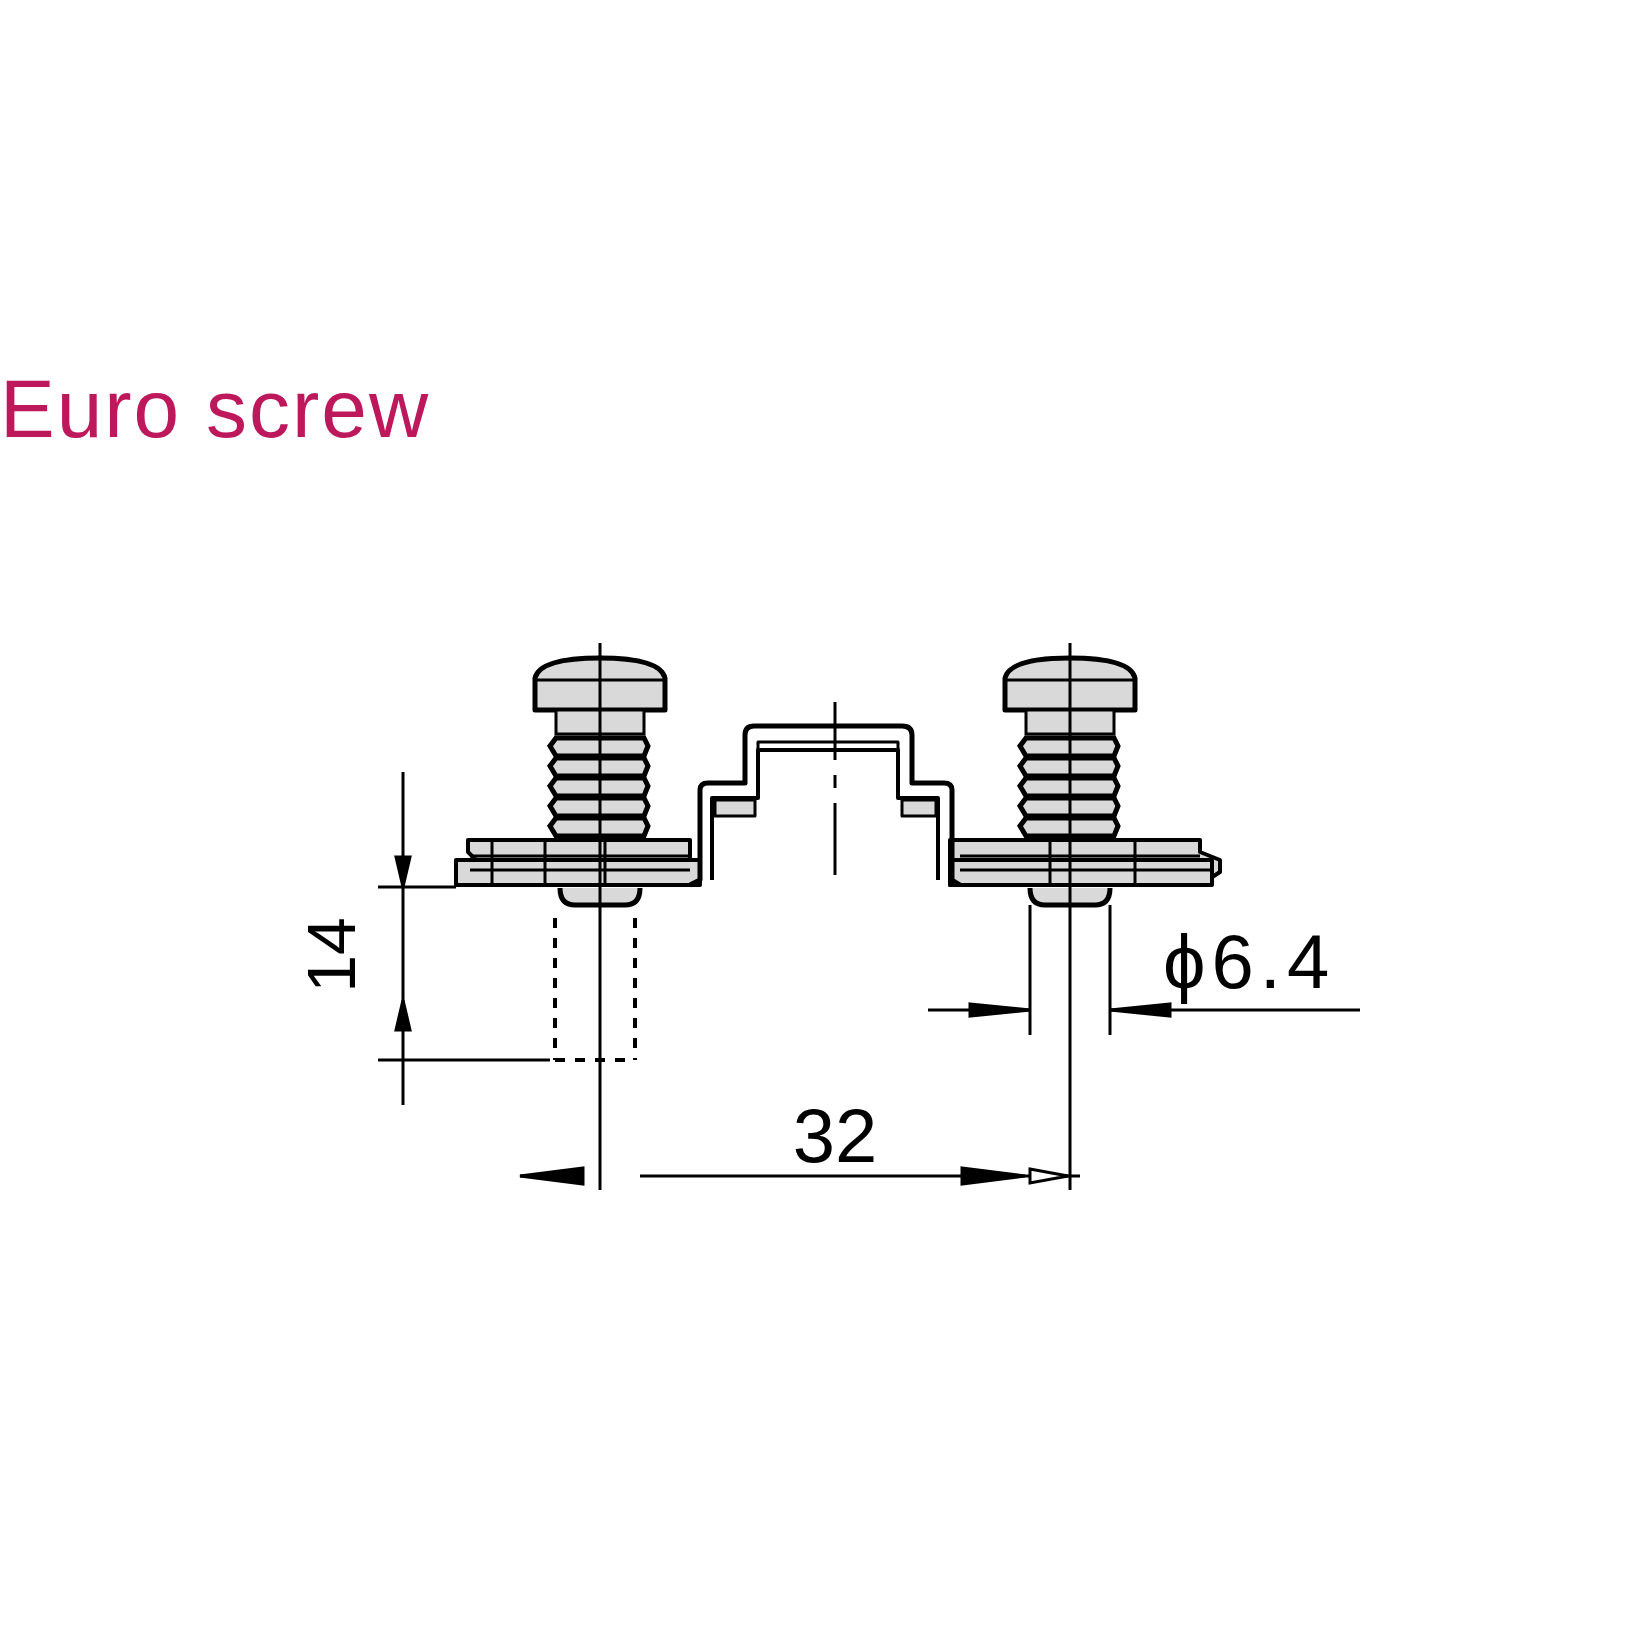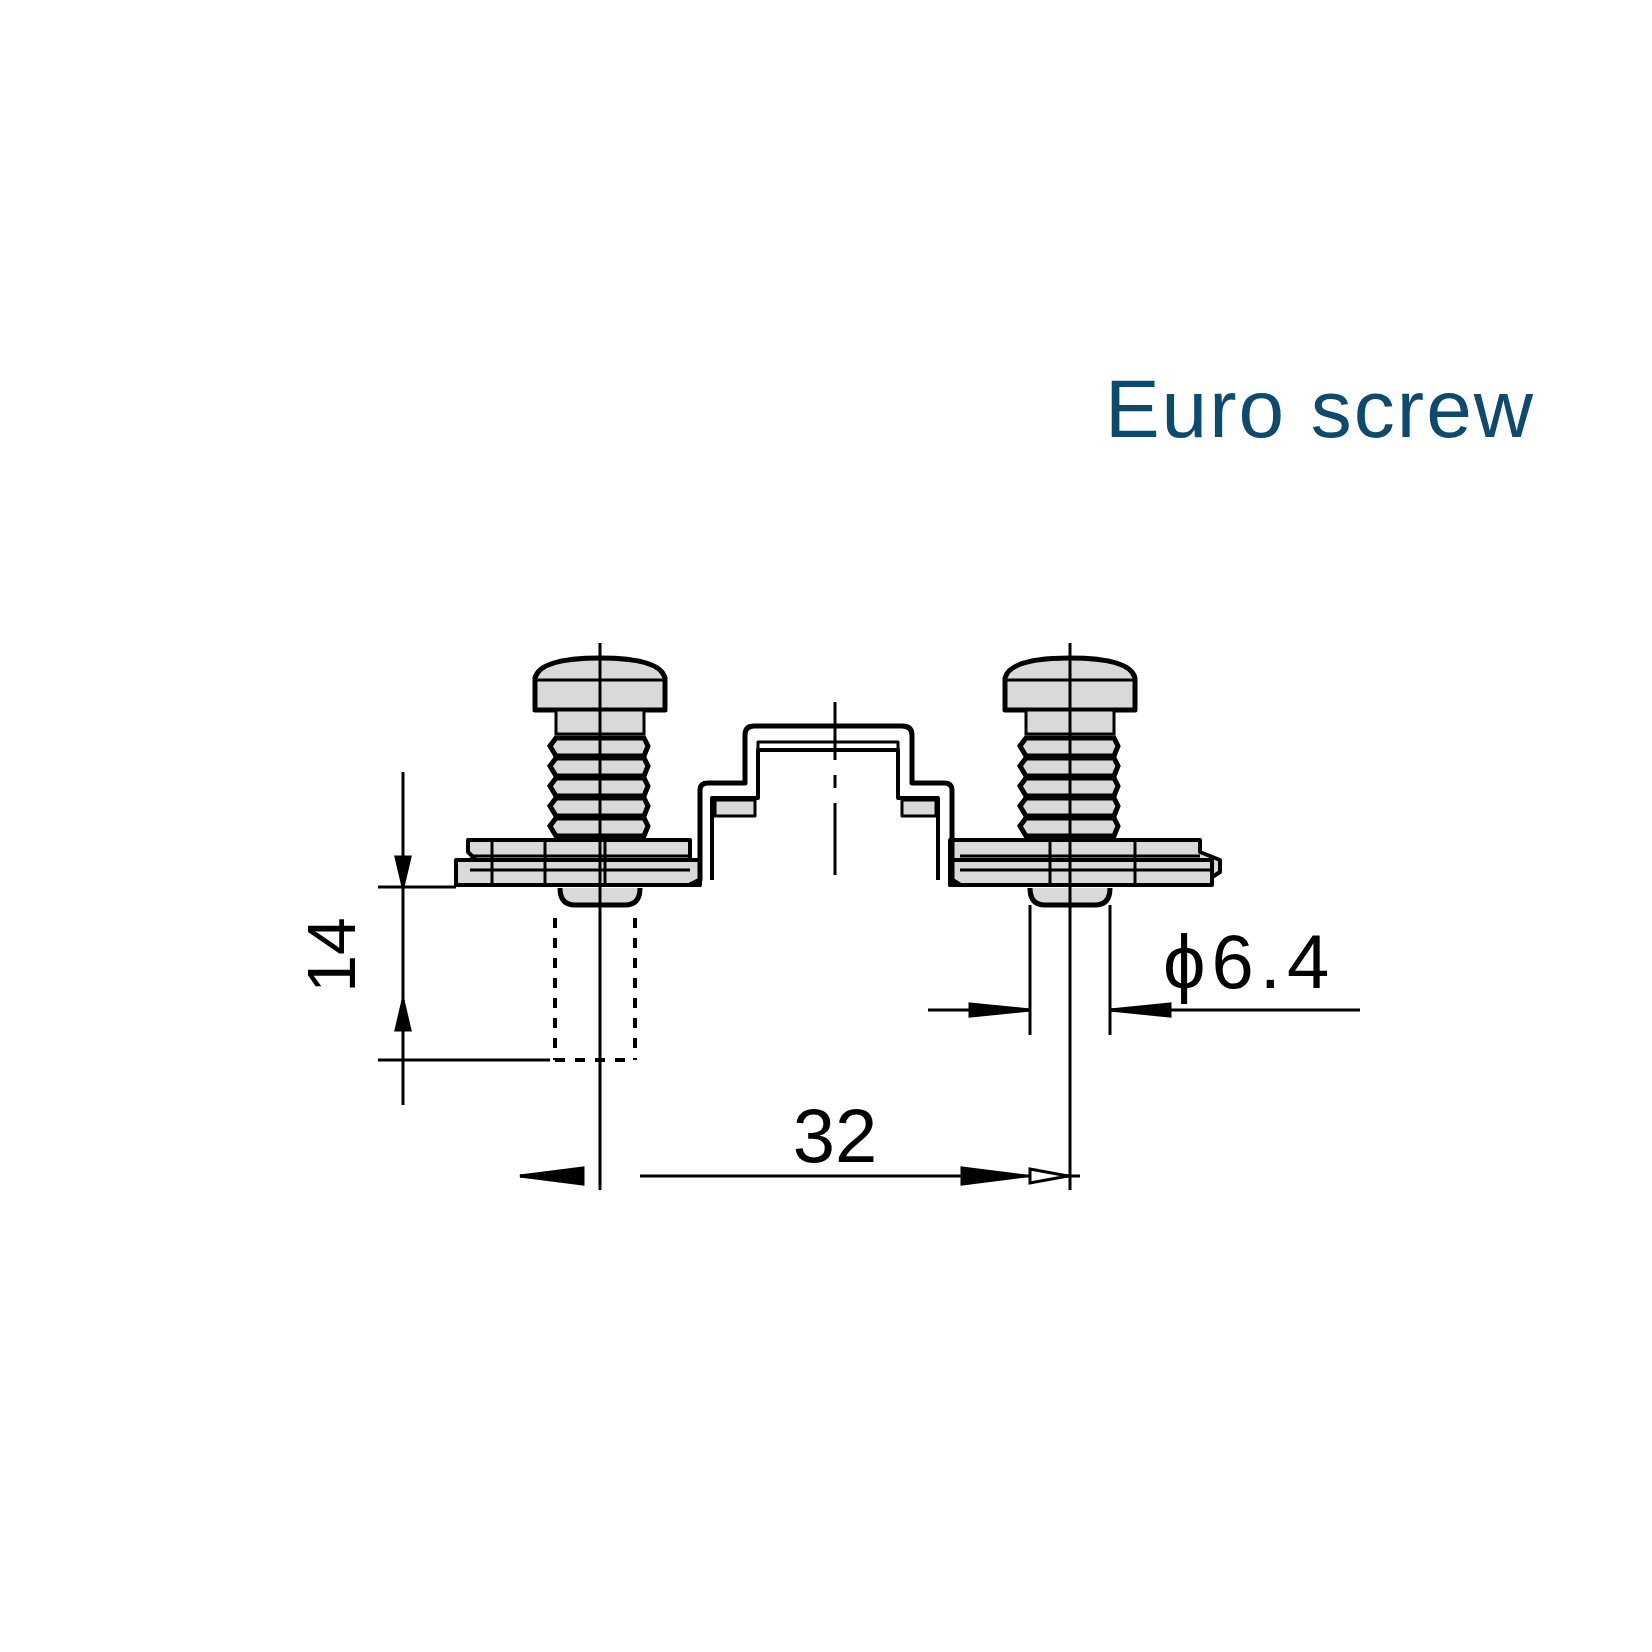--- a/index.html
+++ b/index.html
@@ -1,20 +1,20 @@
 <!DOCTYPE html>
 <html><head>
 <meta charset="utf-8">
 <style>
   html, body { margin: 0; padding: 0; background: #ffffff; }
   body { width: 1652px; height: 1652px; position: relative; overflow: hidden; }
   #title {
     position: absolute; left: 0; top: 368px; width: 1535px;
-    text-align: right; font-family: "Liberation Sans", sans-serif;
-    font-size: 82px; color: #0c4a6e; letter-spacing: 2px; line-height: 1;
+    text-align: left; font-family: "Liberation Sans", sans-serif;
+    font-size: 82px; color: #be185d; letter-spacing: 2px; line-height: 1;
   }
   svg#drawing { position: absolute; left: 0; top: 0; }
   .dim-text { font-family: "Liberation Sans", sans-serif; fill: #000; }
 </style>
 </head>
 <body>
 
 <div id="title">Euro screw</div>
 
 <svg id="drawing" width="1652" height="1652" viewBox="0 0 1652 1652">

